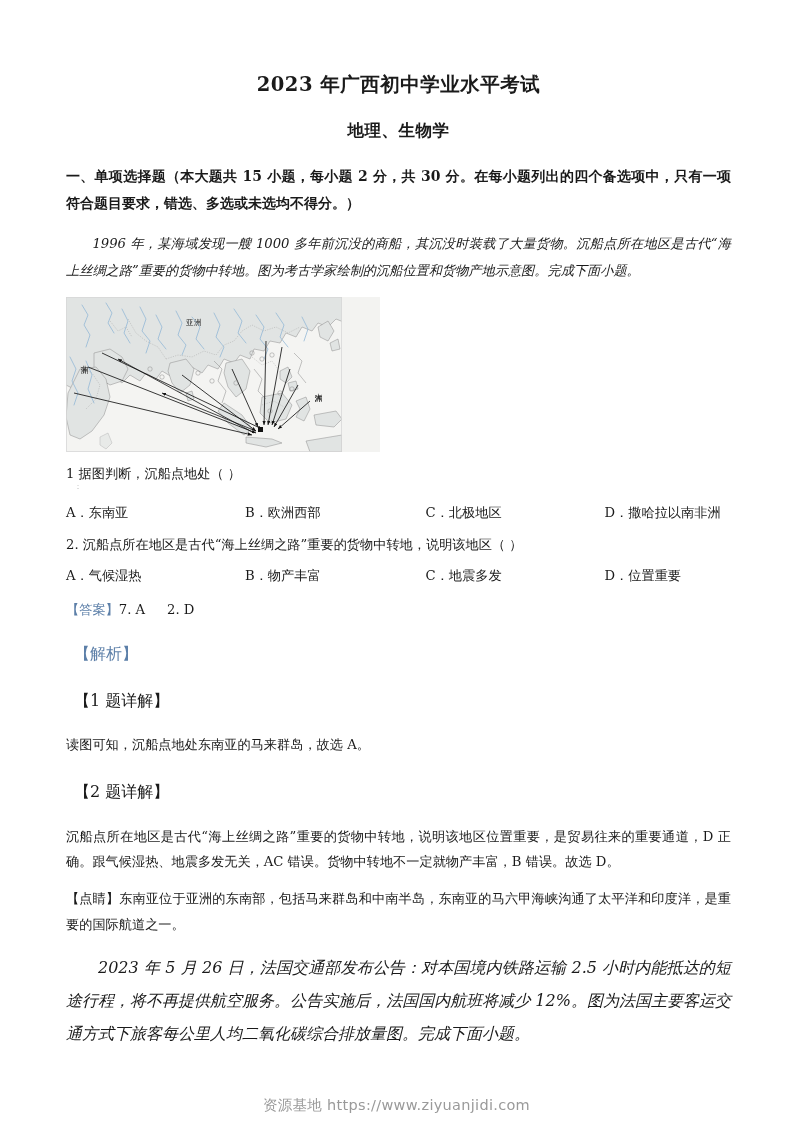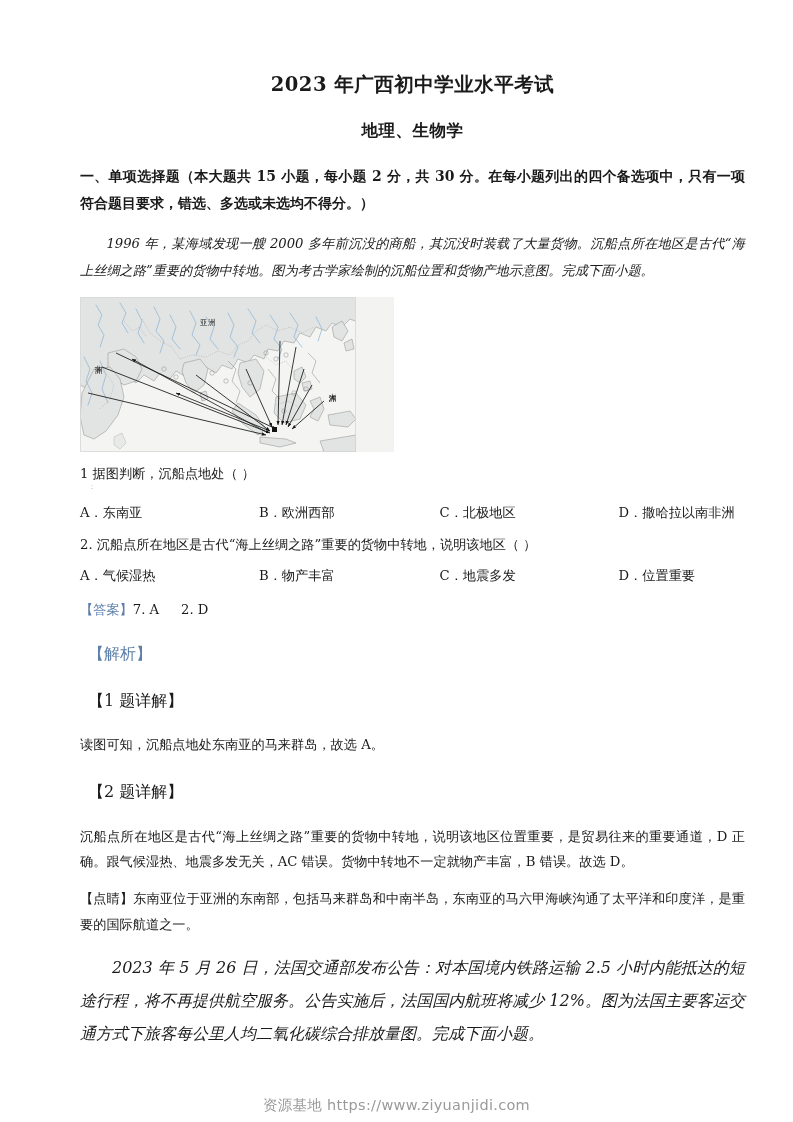--- a/index.html
+++ b/index.html
@@ -15,21 +15,21 @@
     color: #1a1a1a;
     overflow: hidden;
   }
   .page {
     position: absolute;
     inset: 0;
     padding: 0;
   }
   .content {
     position: absolute;
-    left: 80px;
+    left: 66px;
     top: 0;
     width: 665px;
   }
 
   
   .doc-title {
     text-align: center;
     font-size: 19.5px;
     font-weight: bold;
     letter-spacing: 0.5px;
@@ -170,21 +170,21 @@
 <body>
 
 <div class="page">
   <div class="content">
 
     <h1 class="doc-title">2023 年广西初中学业水平考试</h1>
     <h2 class="doc-subtitle">地理、生物学</h2>
 
     <p class="section-head">一、单项选择题（本大题共 15 小题，每小题 2 分，共 30 分。在每小题列出的四个备选项中，只有一项符合题目要求，错选、多选或未选均不得分。）</p>
 
-    <p class="stem">1996 年，某海域发现一艘 2000 多年前沉没的商船，其沉没时装载了大量货物。沉船点所在地区是古代“海上丝绸之路”重要的货物中转地。图为考古学家绘制的沉船位置和货物产地示意图。完成下面小题。</p>
+    <p class="stem">1996 年，某海域发现一艘 1000 多年前沉没的商船，其沉没时装载了大量货物。沉船点所在地区是古代“海上丝绸之路”重要的货物中转地。图为考古学家绘制的沉船位置和货物产地示意图。完成下面小题。</p>
 
     <div class="figure">
       <div class="map">
         <svg width="276" height="155" viewBox="0 0 276 155" xmlns="http://www.w3.org/2000/svg">
 
           <rect x="0" y="0" width="276" height="155" fill="#f4f4f2"></rect>
 
           <g fill="#dfe3e2" stroke="#8a8a8a" stroke-width="0.4">
 
             <path d="M0,0 L276,0 L276,18 L262,14 L250,20 L240,16 L232,22 L218,18

